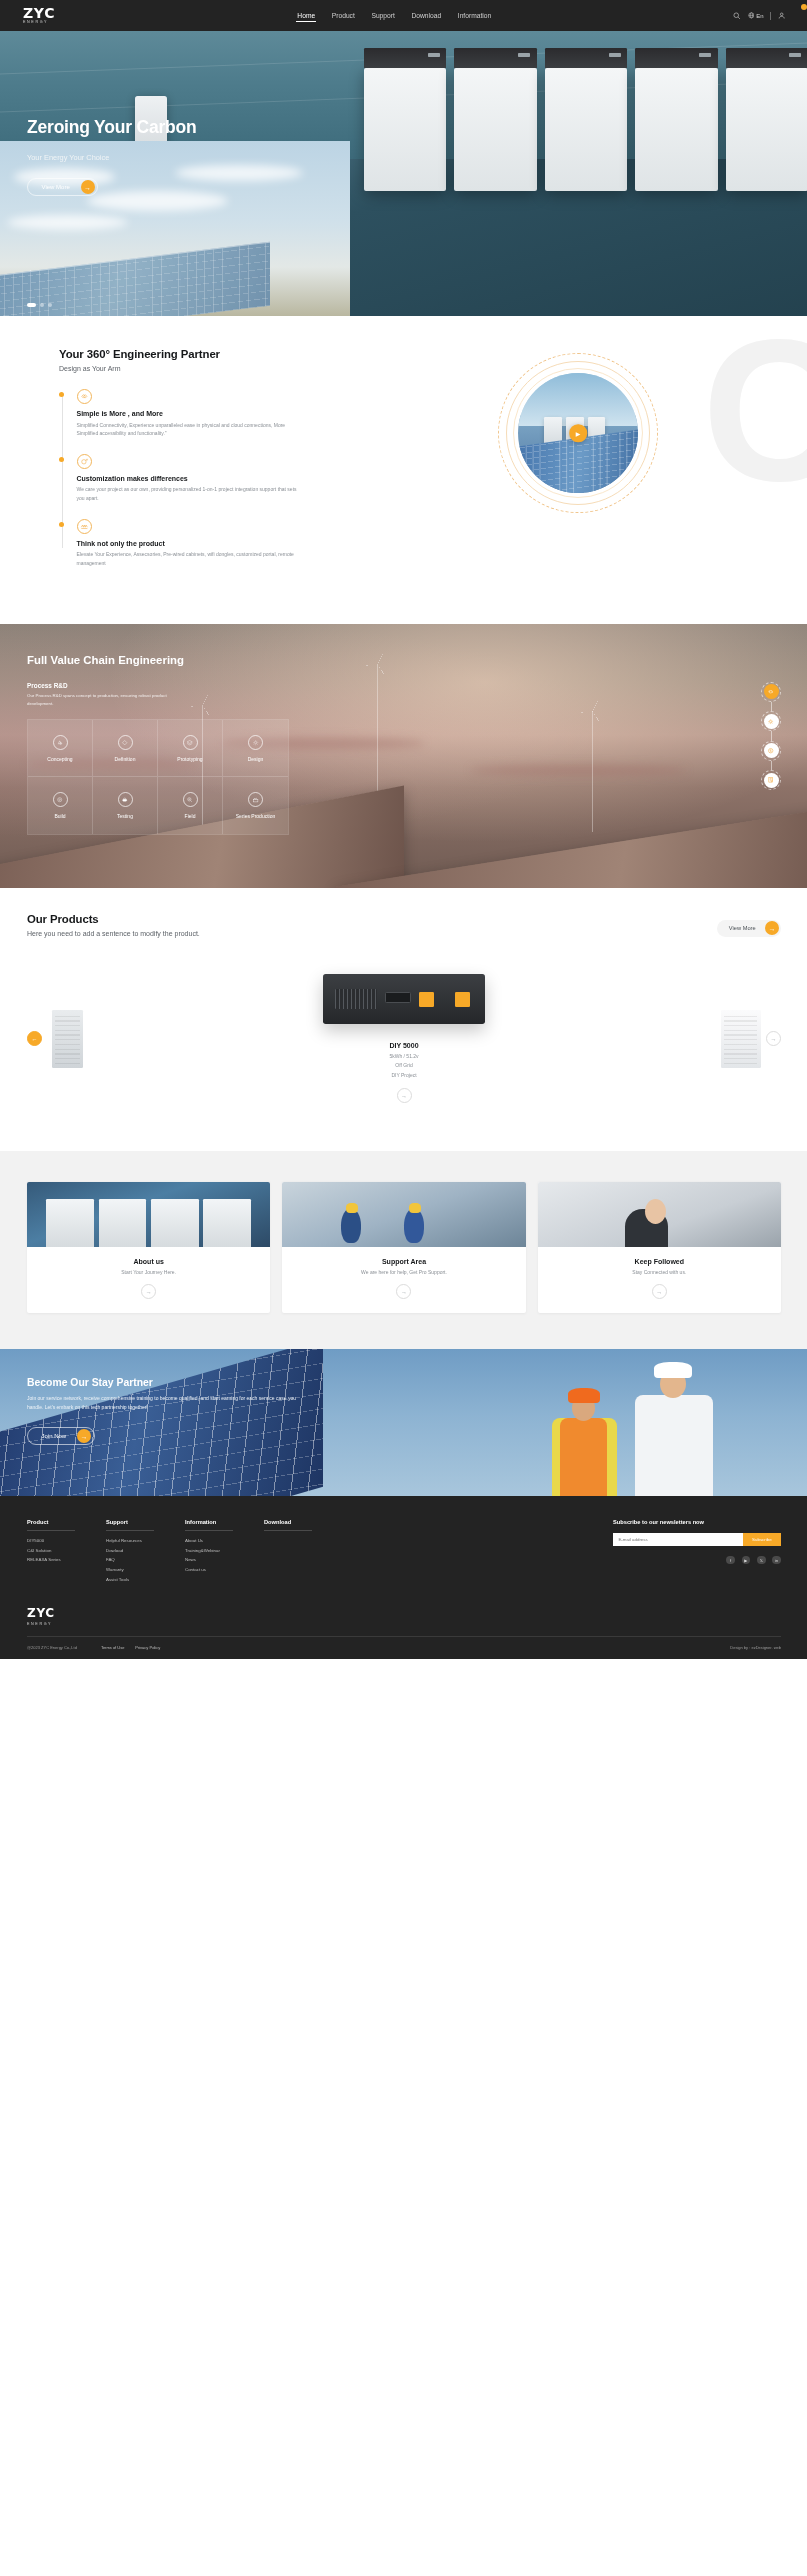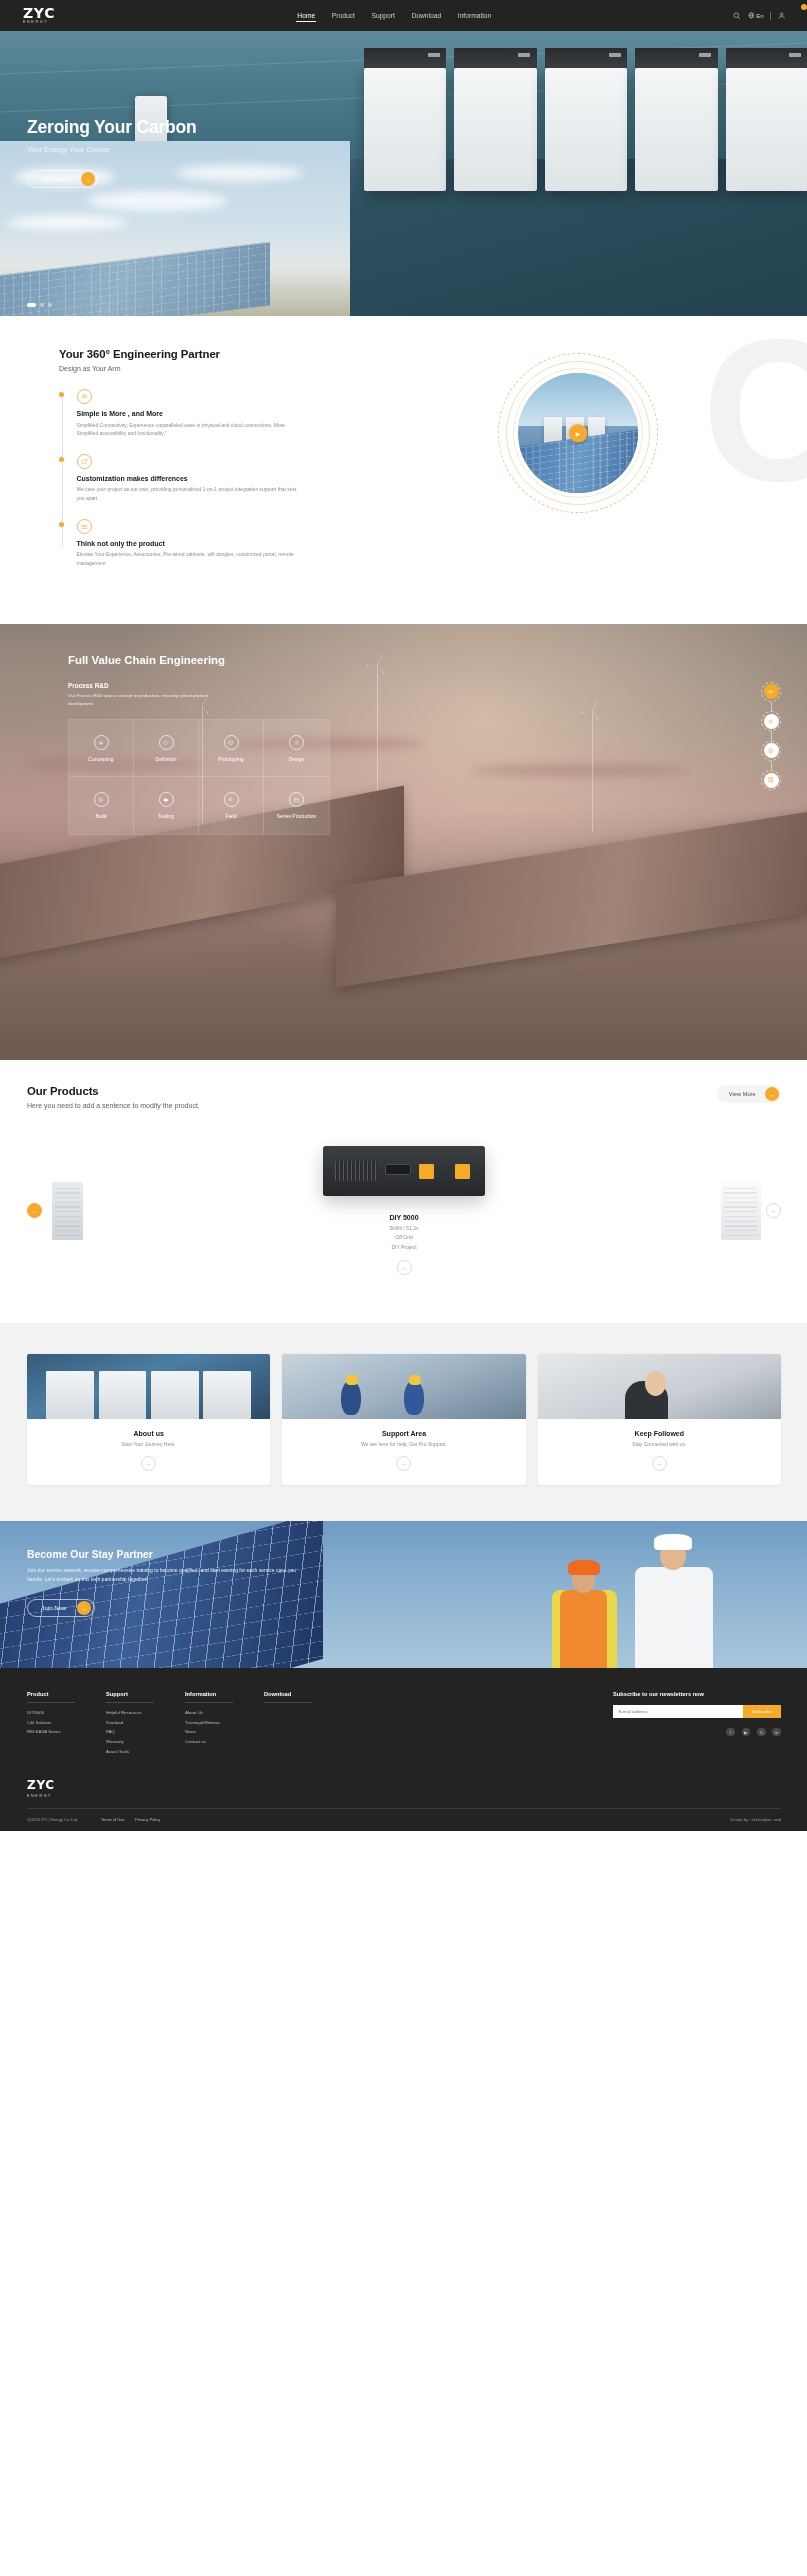--- a/index.html
+++ b/index.html
@@ -97,21 +97,21 @@
     position:absolute; left:135px; top:65px; width:32px; height:58px;
     background: linear-gradient(180deg,#eef1f3,#d5dadd); border-radius:2.7px;
     box-shadow: 0 2.7px 9.4px rgba(0,0,0,.3);
   }
   .hero-cable {
     position:absolute; left:149px; top:121px; width:1.3px; height:64px;
     border-left: 1.3px solid #1c1c1e; border-radius: 0 0 0 27px;
   }
   .hero-content { position: absolute; left: 27px; top: 86px; z-index: 5; }
   .hero-title { font-size: 17.5px; font-weight: 700; color: #fff; letter-spacing: -0.2px; }
-  .hero-sub { font-size: 7.4px; color: #f0f4f6; margin-top: 7px; font-weight: 400; }
+  .hero-sub { font-size: 7.4px; color: #f0f4f6; margin-top: 15px; font-weight: 400; }
   .pill-btn {
     margin-top: 16px; display: inline-flex; align-items: center;
     height: 18px; padding-left: 13.5px; padding-right: 2.7px;
     border: 0.7px solid rgba(255,255,255,.6); border-radius: 67px;
     color: #fff; font-size: 6px; gap: 10.8px; cursor: pointer; background: transparent;
   }
   .pill-circle {
     width: 14px; height: 14px; border-radius: 50%; background: #f7a928;
     display: flex; align-items: center; justify-content: center; color: #fff; font-size: 6.7px;
   }
@@ -173,23 +173,22 @@
   }
   .play-btn {
     position:absolute; left:50%; top:50%; transform: translate(-50%,-50%);
     width: 17.5px; height: 17.5px; border-radius:50%; background:#f7a928; color:#fff;
     display:flex; align-items:center; justify-content:center; font-size: 6px; cursor:pointer;
     box-shadow: 0 1.3px 5.4px rgba(0,0,0,.25); z-index: 3;
   }
 
   
   .chain {
-    position: relative; height: 436px; overflow: hidden;
+    position: relative; height: 264px; overflow: hidden;
     background: linear-gradient(180deg,#8d8279 0%,#9c8d80 22%,#b3958a 42%,#8d7268 62%,#6e5a52 100%);
-    padding-left: 41px;
   }
   .chain-sky { position:absolute; inset:0;
     background: radial-gradient(ellipse at 60% 22%, rgba(255,224,200,.55), transparent 55%),
                 radial-gradient(ellipse at 18% 40%, rgba(190,150,150,.45), transparent 50%);}
   .chain-cloud { position:absolute; height: 10.8px; border-radius: 50%;
     background: rgba(160,110,105,.45); filter: blur(4.7px); }
   .chain-panel {
     position:absolute; background: linear-gradient(100deg,#7b6056,#a08476 55%,#6d544b);
     box-shadow: 0 4px 13.5px rgba(0,0,0,.25);
   }
@@ -221,21 +220,21 @@
   .cnav-item { position: relative; }
   .cnav-ring { width: 20px; height: 20px; border-radius:50%; border:0.7px dashed rgba(255,255,255,.6);
     display:flex; align-items:center; justify-content:center; }
   .cnav-btn { width: 15px; height:15px; border-radius:50%; background:#fff; color:#f0a232;
     display:flex; align-items:center; justify-content:center; cursor:pointer; }
   .cnav-btn.on { background:#f7a928; color:#fff; }
   .cnav-line { width: 0.7px; height: 9.4px; background: rgba(255,255,255,.5); }
 
   
   .products { background:#fff; padding: 25.6px 27px 35px; position: relative; overflow:hidden;}
-  .prod-head { display:flex; align-items:flex-start; justify-content: space-between; }
+  .prod-head { display:flex; align-items:flex-end; justify-content: space-between; }
   .pill-light {
     display:inline-flex; align-items:center; height:17.5px; padding-left:12px; padding-right:2px;
     border-radius:67px; background:#f4f4f4; font-size:5.7px; color:#4c5257; gap:9.4px; cursor:pointer;
   }
   .prod-stage { position: relative; height: 155px; margin-top: 24px; display:flex;
     align-items:center; justify-content:center; z-index: 2;}
   .arrow-circle {
     width: 15px; height: 15px; border-radius: 50%; border: 0.7px solid #dcdcdc; color:#9aa0a6;
     display:flex; align-items:center; justify-content:center; font-size: 6px; cursor:pointer; background:#fff;
   }

